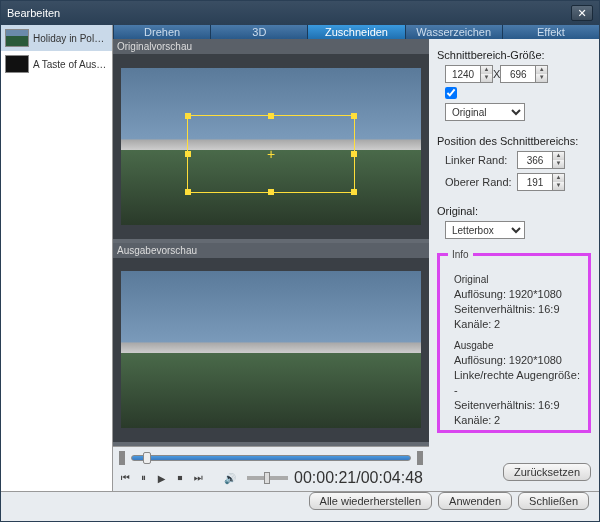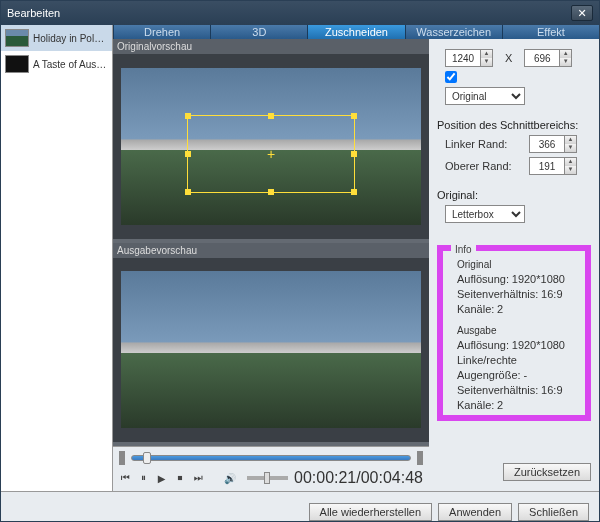--- a/index.html
+++ b/index.html
@@ -36,32 +36,32 @@
 .seekhandle{position:absolute;left:4%;top:-4px;width:8px;height:12px;background:#eee;border:1px solid #888;border-radius:2px}
 .range{width:6px;height:14px;background:#888}
 .btnrow{display:flex;align-items:center;gap:6px}
 .pbtn{width:18px;height:16px;display:flex;align-items:center;justify-content:center;cursor:pointer;color:#444;font-size:10px}
 .vol{width:60px;height:4px;background:#aaa;position:relative;margin-left:4px}
 .volh{position:absolute;left:42%;top:-4px;width:6px;height:12px;background:#ddd;border:1px solid #888}
 .time{margin-left:auto;font-size:16px;color:#333}
 .settings{flex:1;background:#e8ecf0;padding:10px 8px;display:flex;flex-direction:column;gap:6px;overflow:hidden}
 .group{margin-bottom:4px}
 .glabel{font-size:11px;color:#222;margin-bottom:4px}
-.row{display:flex;align-items:center;gap:12px;margin-bottom:4px;padding-left:8px}
+.row{display:flex;align-items:center;gap:0;margin-bottom:4px;padding-left:8px}
 .spin{display:flex;align-items:center;border:1px solid #888;background:#fff;height:18px}
 .spin input{width:34px;border:none;text-align:center;font-size:10px;height:16px;outline:none}
 .spinbtns{display:flex;flex-direction:column;width:12px}
 .spinbtns div{height:8px;background:linear-gradient(#f4f4f4,#d4d4d4);border-left:1px solid #888;font-size:6px;text-align:center;line-height:7px;cursor:pointer;color:#555}
 .chk{width:12px;height:12px}
 select{border:1px solid #888;background:#fff;height:18px;font-size:10px;padding:0 2px;width:80px}
-.fieldset{border:6px solid #d946ef;padding:6px 6px 2px;position:relative;margin-top:8px}
+.fieldset{border:3px solid #d946ef;padding:16px 6px 2px;position:relative;margin-top:0}
 .legend{position:absolute;top:-7px;left:8px;background:#e8ecf0;padding:0 4px;font-size:10px;color:#444}
 .info{font-size:10px;color:#333;padding-left:8px;line-height:15px}
-.btn{background:linear-gradient(#f8f8f8,#dcdcdc);border:1px solid #888;padding:2px 10px;font-size:11px;cursor:pointer;border-radius:0}
-.footer{height:30px;border-top:1px solid #999;background:#e8ecf0;display:flex;align-items:flex-end;justify-content:flex-end;gap:6px;padding:0 10px}
+.btn{background:linear-gradient(#f8f8f8,#dcdcdc);border:1px solid #888;padding:2px 10px;font-size:11px;cursor:pointer;border-radius:6px}
+.footer{height:30px;border-top:1px solid #999;background:#e8ecf0;display:flex;align-items:flex-start;justify-content:flex-end;gap:6px;padding:0 10px}
 .resetrow{display:flex;justify-content:flex-end;margin-top:auto}
 </style>
 </head>
 <body>
 
 <div class="win">
  <div class="titlebar">
   <span>Bearbeiten</span>
   <div class="closebtn">✕</div>
  </div>
@@ -124,20 +124,21 @@
        <div class="pbtn">🔊</div>
        <div class="vol">
                   <div class="volh"></div>
                 </div>
        <div class="time">00:00:21/00:04:48</div>
       </div>
      </div>
     </div>
     <div class="settings">
      <div class="group">
+      <div class="glabel">Schnittbereich-Größe:</div>
       <div class="row">
        <div class="spin">
                   <input value="1240" style="">
                   <div class="spinbtns">
                     <div>▲</div>
                     <div>▼</div>
                   </div>
                 </div>
        <span>X</span>
        <div class="spin">

